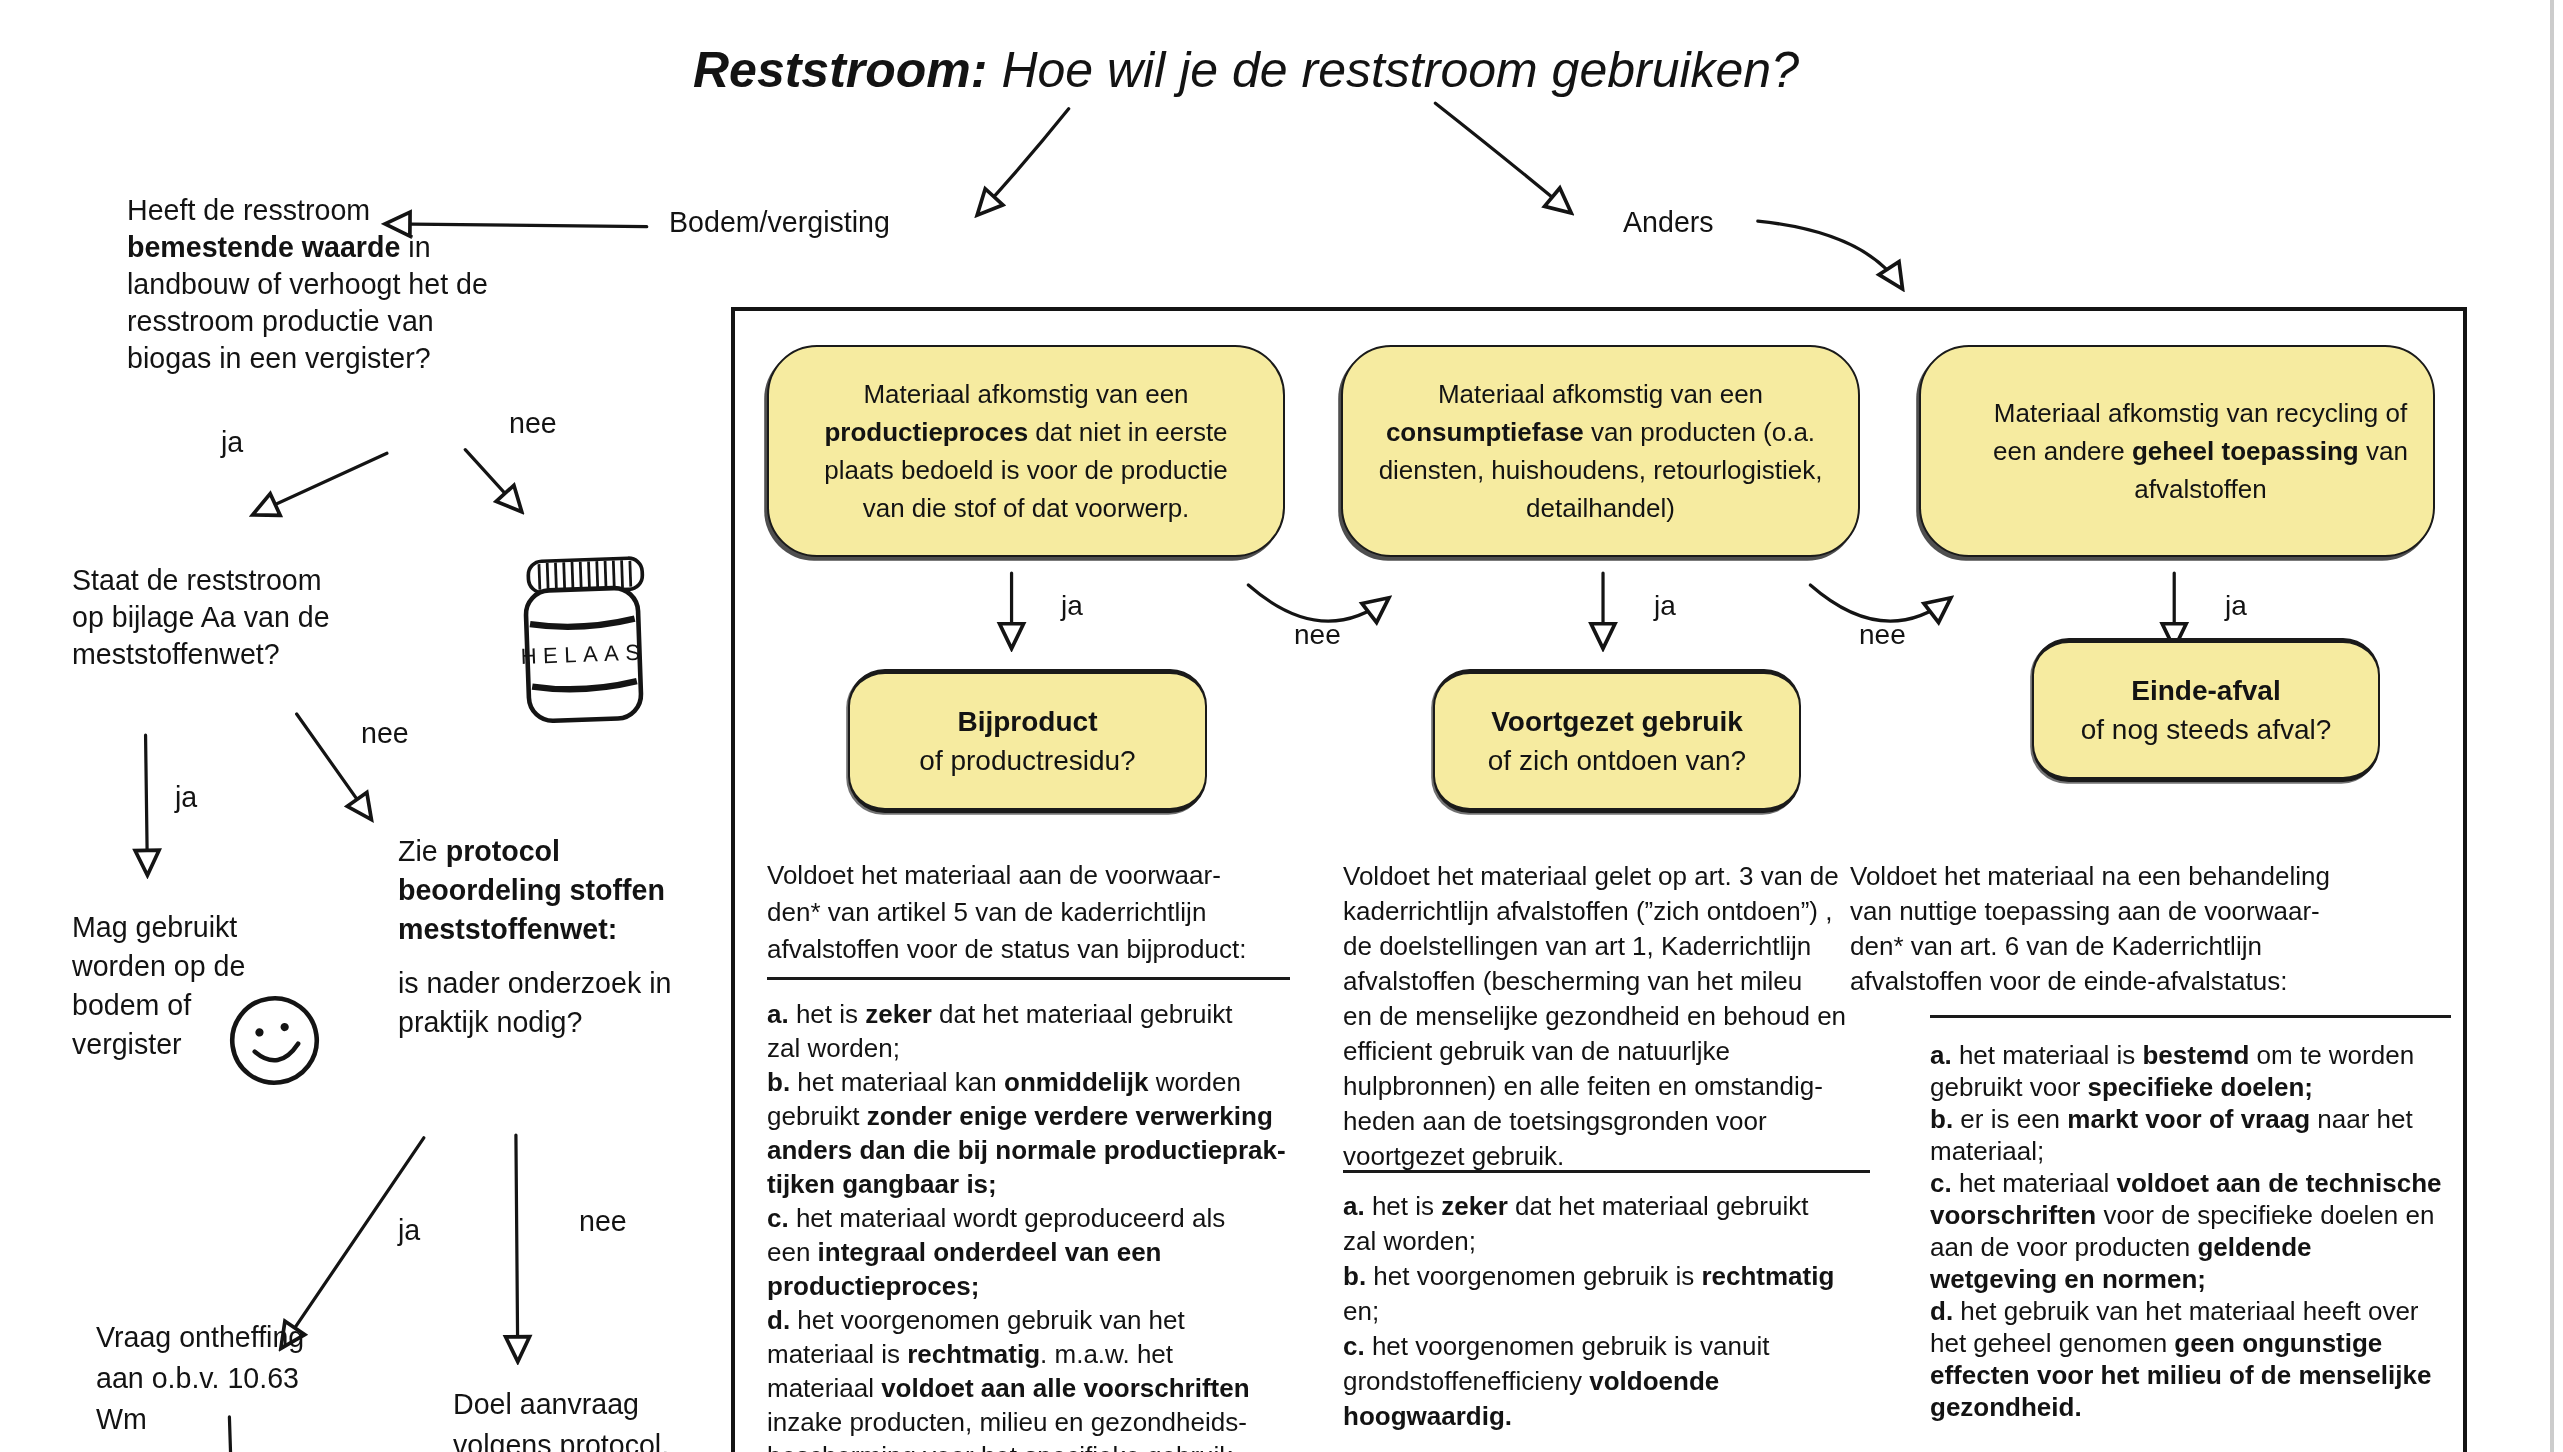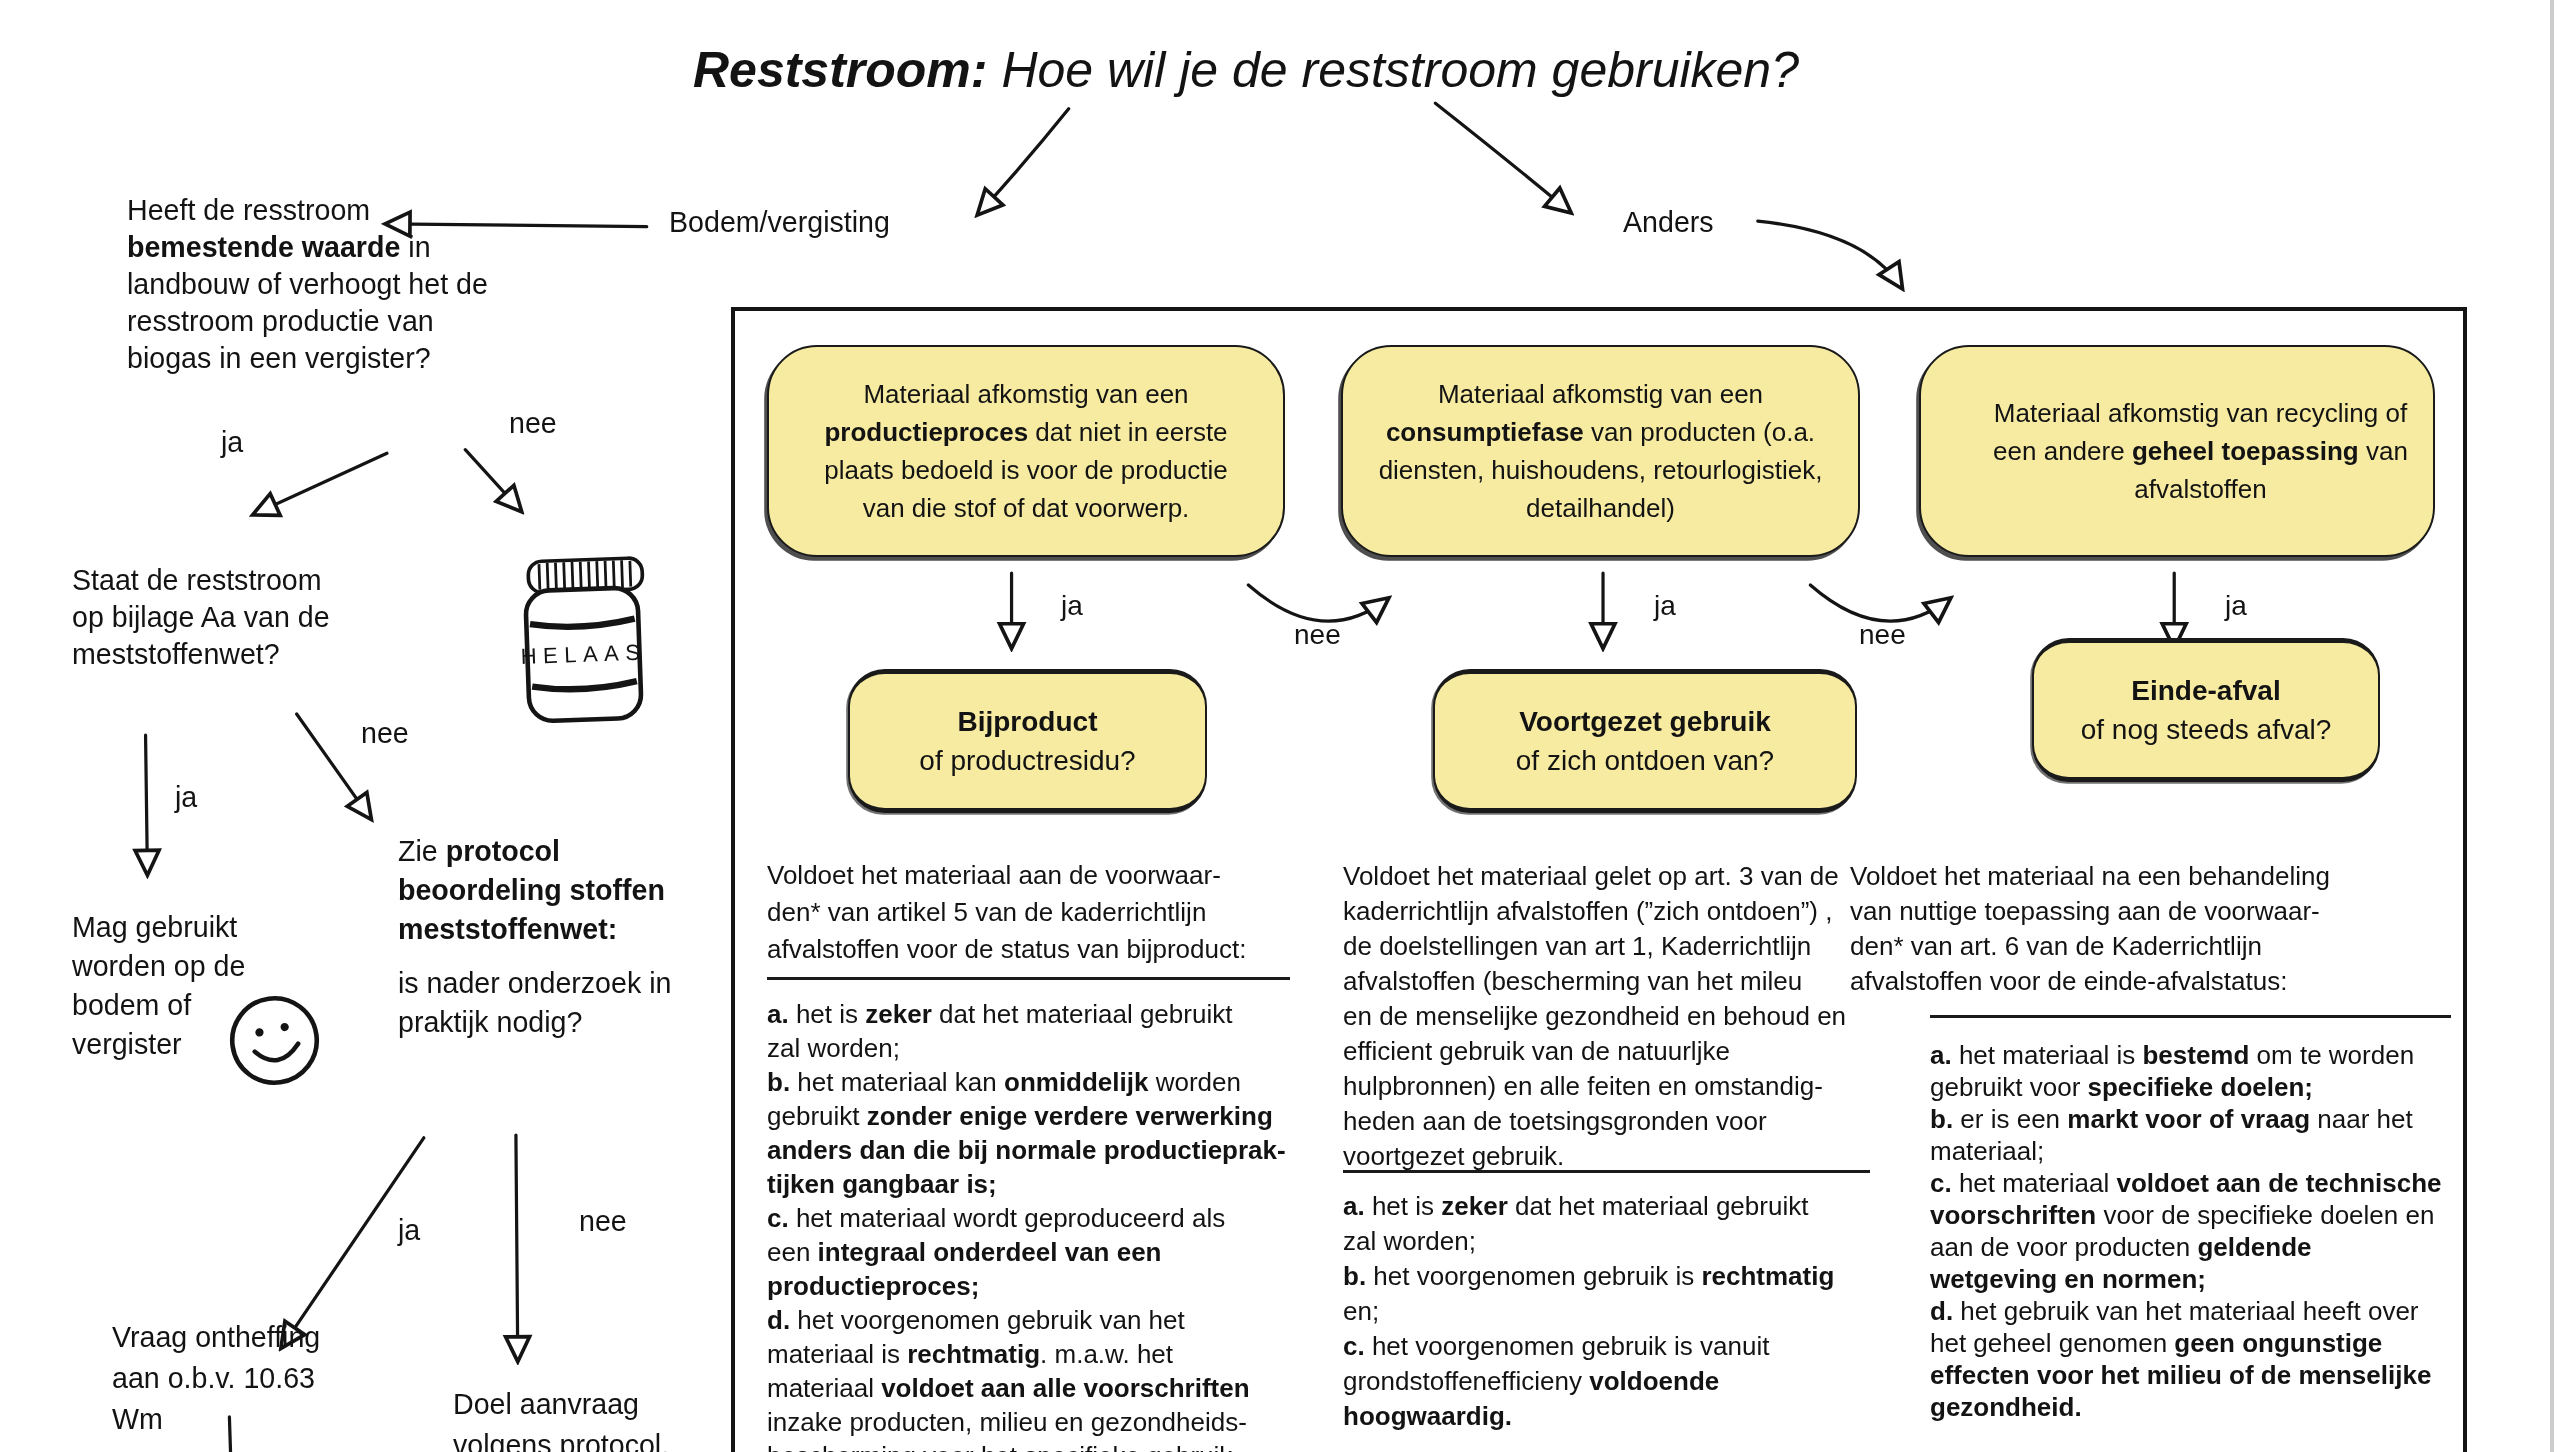--- a/index.html
+++ b/index.html
@@ -100,21 +100,21 @@
     <circle cx="68" cy="42" r="4.5" fill="#141414" stroke="none"></circle>
     <path d="M32,64 Q55,90 80,62"></path>
   </g>
 </svg>
 
 <div class="abs lefttxt md" style="left:398px;top:832px;line-height:39px;">Zie <b>protocol<br>beoordeling stoffen<br>meststoffenwet:</b></div>
 <div class="abs lefttxt md" style="left:398px;top:964px;line-height:39px;">is nader onderzoek in<br>praktijk nodig?</div>
 <div class="abs label" style="left:398px;top:1214px;">ja</div>
 <div class="abs label" style="left:579px;top:1205px;">nee</div>
 
-<div class="abs lefttxt md" style="left:112px;top:1317px;line-height:41px;">Vraag ontheffing<br>aan o.b.v. 10.63<br>Wm</div>
+<div class="abs lefttxt md" style="left:96px;top:1317px;line-height:41px;">Vraag ontheffing<br>aan o.b.v. 10.63<br>Wm</div>
 <div class="abs lefttxt md" style="left:453px;top:1384px;line-height:41px;">Doel aanvraag<br>volgens protocol.</div>
 
 <div class="abs panelborder" style="left:731px;top:307px;width:1736px;height:1198px;"></div>
 
 <div class="abs ybox r1" style="left:767px;top:345px;width:518px;height:212px;">
   <span class="md">Materiaal afkomstig van een<br><b>productieproces</b> dat niet in eerste<br>plaats bedoeld is voor de productie<br>van die stof of dat voorwerp.</span>
 </div>
 <div class="abs ybox r1" style="left:1341px;top:345px;width:519px;height:212px;">
   <span class="md">Materiaal afkomstig van een<br><b>consumptiefase</b> van producten (o.a.<br>diensten, huishoudens, retourlogistiek,<br>detailhandel)</span>
 </div>
@@ -124,21 +124,21 @@
 
 <div class="abs jalabel" style="left:1061px;top:590px;">ja</div>
 <div class="abs jalabel" style="left:1654px;top:590px;">ja</div>
 <div class="abs jalabel" style="left:2225px;top:590px;">ja</div>
 <div class="abs jalabel" style="left:1294px;top:619px;">nee</div>
 <div class="abs jalabel" style="left:1859px;top:619px;">nee</div>
 
 <div class="abs ybox r2" style="left:848px;top:669px;width:359px;height:144px;">
   <span class="md"><b>Bijproduct</b><br>of productresidu?</span>
 </div>
-<div class="abs ybox r2" style="left:1433px;top:669px;width:424px;height:144px;">
+<div class="abs ybox r2" style="left:1433px;top:669px;width:368px;height:144px;">
   <span class="md"><b>Voortgezet gebruik</b><br>of zich ontdoen van?</span>
 </div>
 <div class="abs ybox r2" style="left:2032px;top:638px;width:348px;height:144px;">
   <span class="md"><b>Einde-afval</b><br>of nog steeds afval?</span>
 </div>
 
 <div class="abs colintro md" style="left:767px;top:857px;line-height:37px;">Voldoet het materiaal aan de voorwaar-<br>den* van artikel 5 van de kaderrichtlijn<br>afvalstoffen voor de status van bijproduct:</div>
 <div class="abs hline" style="left:767px;top:977px;width:523px;"></div>
 <div class="abs colitems md" style="left:767px;top:997px;line-height:34px;"><b>a.</b> het is <b>zeker</b> dat het materiaal gebruikt<br>zal worden;<br><b>b.</b> het materiaal kan <b>onmiddelijk</b> worden<br>gebruikt <b>zonder enige verdere verwerking<br>anders dan die bij normale productieprak-<br>tijken gangbaar is;</b><br><b>c.</b> het materiaal wordt geproduceerd als<br>een <b>integraal onderdeel van een<br>productieproces;</b><br><b>d.</b> het voorgenomen gebruik van het<br>materiaal is <b>rechtmatig</b>. m.a.w. het<br>materiaal <b>voldoet aan alle voorschriften</b><br>inzake producten, milieu en gezondheids-<br>bescherming voor het specifieke gebruik</div>
 

